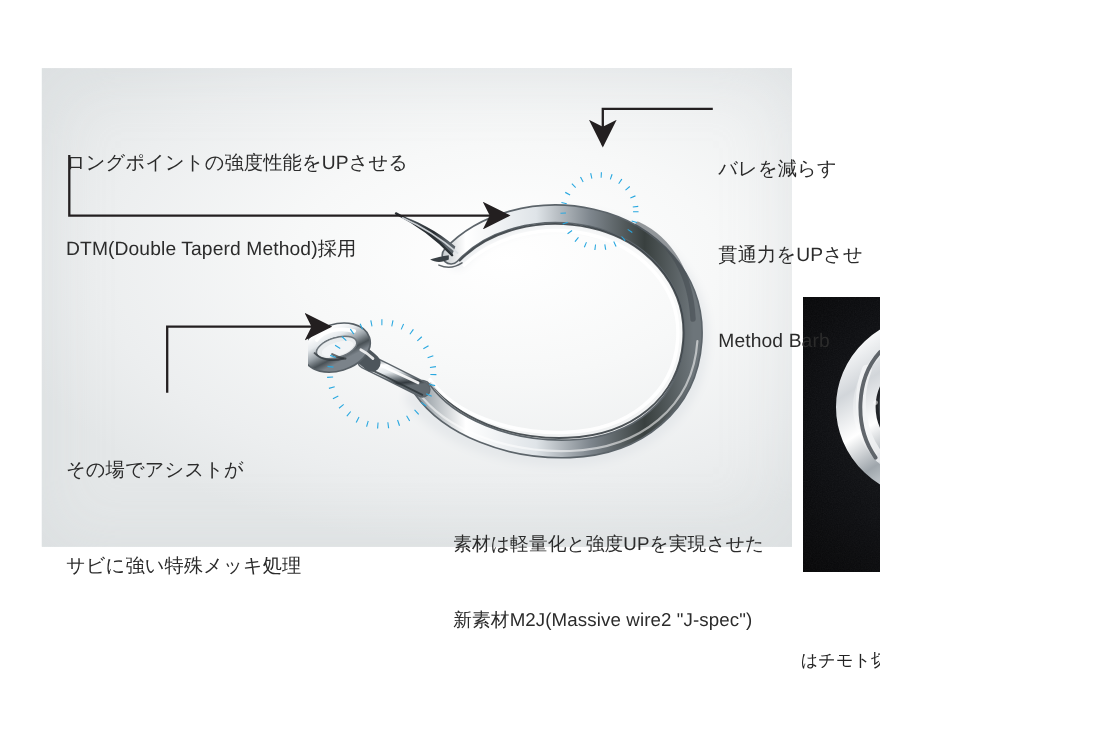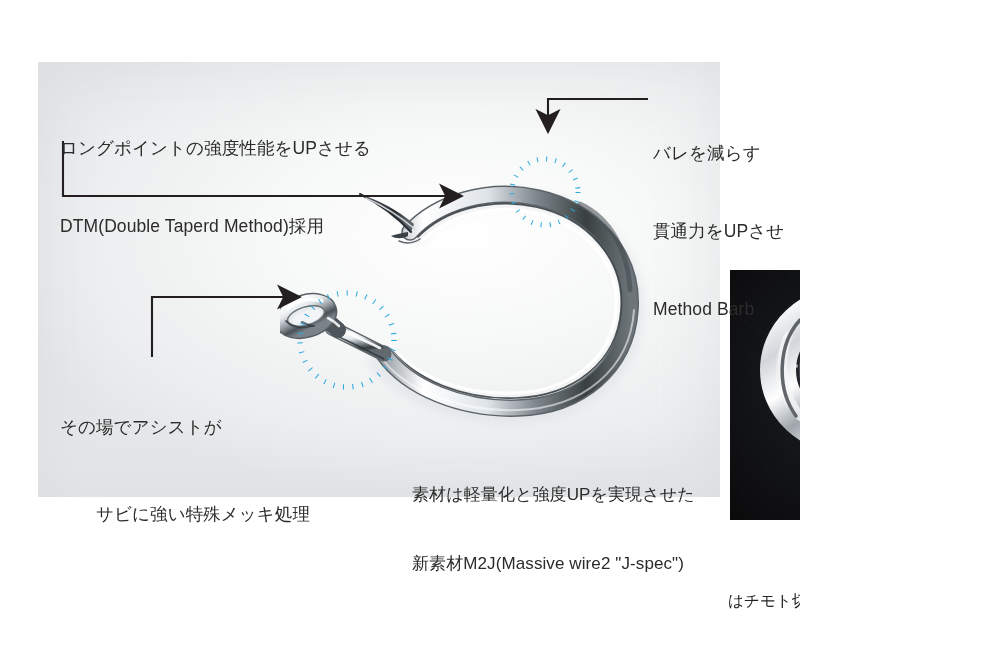--- a/index.html
+++ b/index.html
@@ -62,21 +62,21 @@
     position: absolute;
     color: #2b2b2b;
     font-size: 17.5px;
     line-height: 26px;
     letter-spacing: 0.1px;
     white-space: pre;
   }
   #anno-dtm    { left: 60px;  top: 83px;  }
   #anno-barb   { left: 653px; top: 88px;  }
   #anno-assist { left: 60px;  top: 362px; text-align: center; }
-  #anno-plating{ left: 60px;  top: 449px; margin-left: 36px; }
+  #anno-plating{ left: 60px;  top: 449px; }
   #anno-material{ left: 400px; top: 437px; font-size: 17px; line-height: 23px; margin-left: 12px; }
   #anno-inset-caption {
     left: 728px; top: 541px;
     font-size: 15.5px; line-height: 24px;
     color: #232323;
   }
 
   
   #leaders {
     position: absolute;

